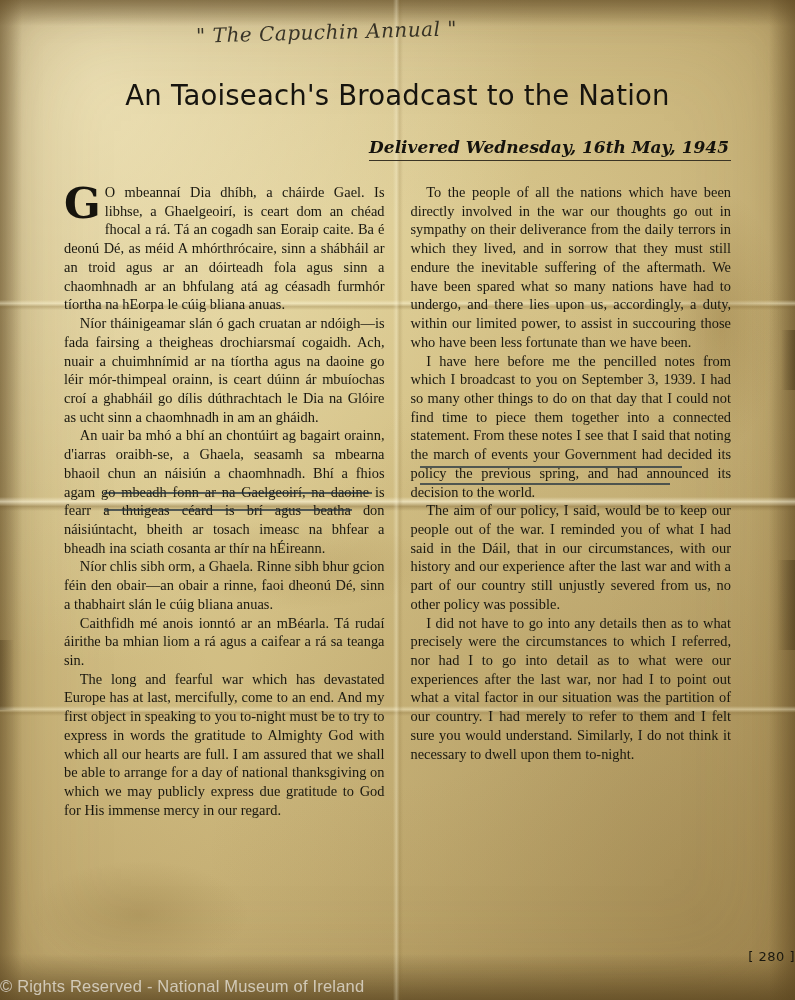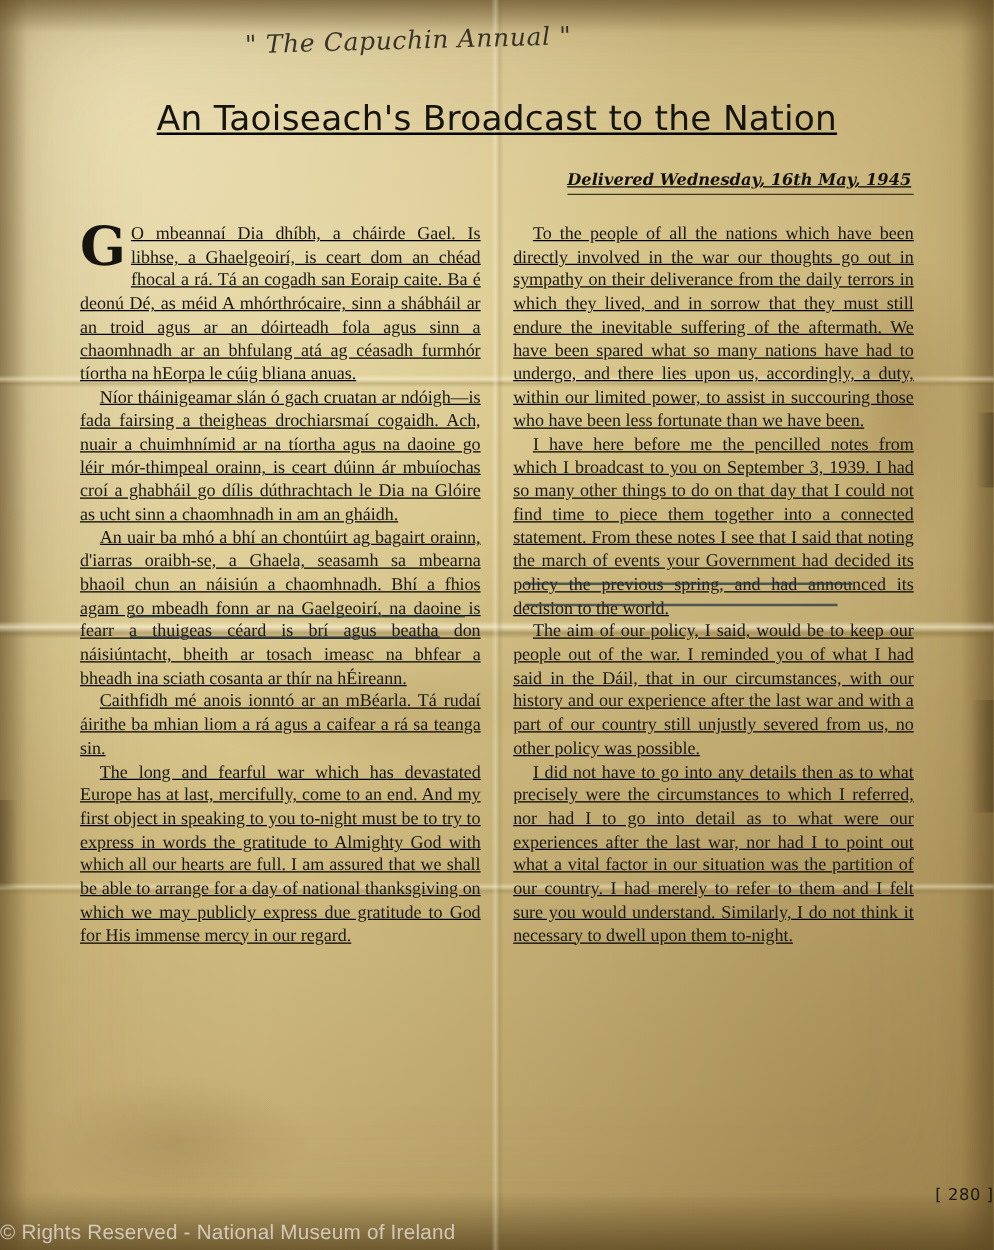--- a/index.html
+++ b/index.html
@@ -82,21 +82,20 @@
     border-radius: 50%;
   }
   .stain-a { top: 190px; right: 14px; width: 120px; height: 260px; background: radial-gradient(ellipse, rgba(130,100,45,0.30), rgba(130,100,45,0) 70%); }
   .stain-b { bottom: 30px; left: 30px; width: 220px; height: 110px; background: radial-gradient(ellipse, rgba(125,98,45,0.26), rgba(125,98,45,0) 70%); }
   .stain-c { top: 520px; left: 140px; width: 300px; height: 90px; background: radial-gradient(ellipse, rgba(140,110,55,0.18), rgba(140,110,55,0) 70%); }
 
   .content {
     position: relative;
     z-index: 3;
     padding: 0 64px;
-    text-decoration: underline;
   }
 
   .handwriting {
     position: absolute;
     top: 20px;
     left: 196px;
     font-family: "DejaVu Serif", serif;
     font-style: italic;
     font-size: 20px;
     color: #1c1a14;
@@ -119,21 +118,21 @@
   }
   .title .l2 { display: block; }
 
   .delivered {
     margin-top: 24px;
     text-align: right;
     padding-right: 2px;
     font-family: "DejaVu Serif", serif;
     font-style: italic;
     font-weight: bold;
-    font-size: 13px;
+    font-size: 17px;
     color: #15130d;
     border-bottom: 1.5px solid #3a3425;
     padding-bottom: 3px;
     display: block;
   }
   .delivered-wrap {
     display: flex;
     justify-content: flex-end;
     margin-top: 22px;
   }
@@ -254,20 +253,21 @@
     </div>
 
     <div class="columns">
 
       <div class="col">
         <p class="first">
           <span class="dropcap">G</span><span class="smallcaps">O</span><span> mbeannaí Dia dhíbh, a cháirde Gael. Is libhse, a Ghaelgeoirí, is ceart dom an chéad fhocal a rá. Tá an cogadh san Eoraip caite. Ba é deonú Dé, as méid A mhórthrócaire, sinn a shábháil ar an troid agus ar an dóirteadh fola agus sinn a chaomhnadh ar an bhfulang atá ag céasadh furmhór tíortha na hEorpa le cúig bliana anuas.</span>
         </p>
         <p>Níor tháinigeamar slán ó gach cruatan ar ndóigh—is fada fairsing a theigheas drochiarsmaí cogaidh. Ach, nuair a chuimhnímid ar na tíortha agus na daoine go léir mór-thimpeal orainn, is ceart dúinn ár mbuíochas croí a ghabháil go dílis dúthrachtach le Dia na Glóire as ucht sinn a chaomhnadh in am an gháidh.</p>
         <p>An uair ba mhó a bhí an chontúirt ag bagairt orainn, d'iarras oraibh-se, a Ghaela, seasamh sa mbearna bhaoil chun an náisiún a chaomhnadh. Bhí a fhios agam go mbeadh fonn ar na Gaelgeoirí, na daoine is fearr a thuigeas céard is brí agus beatha don náisiúntacht, bheith ar tosach imeasc na bhfear a bheadh ina sciath cosanta ar thír na hÉireann.</p>
+        <p>Níor chlis sibh orm, a Ghaela. Rinne sibh bhur gcion féin den obair—an obair a rinne, faoi dheonú Dé, sinn a thabhairt slán le cúig bliana anuas.</p>
         <p>Caithfidh mé anois ionntó ar an mBéarla. Tá rudaí áirithe ba mhian liom a rá agus a caifear a rá sa teanga sin.</p>
         <p>The long and fearful war which has devastated Europe has at last, mercifully, come to an end. And my first object in speaking to you to-night must be to try to express in words the gratitude to Almighty God with which all our hearts are full. I am assured that we shall be able to arrange for a day of national thanksgiving on which we may publicly express due gratitude to God for His immense mercy in our regard.</p>
       </div>
 
       <div class="col">
         <p>To the people of all the nations which have been directly involved in the war our thoughts go out in sympathy on their deliverance from the daily terrors in which they lived, and in sorrow that they must still endure the inevitable suffering of the aftermath. We have been spared what so many nations have had to undergo, and there lies upon us, accordingly, a duty, within our limited power, to assist in succouring those who have been less fortunate than we have been.</p>
         <p>I have here before me the pencilled notes from which I broadcast to you on September 3, 1939. I had so many other things to do on that day that I could not find time to piece them together into a connected statement. From these notes I see that I said that noting the march of events your Government had decided its policy the previous spring, and had announced its decision to the world.</p>
         <p>The aim of our policy, I said, would be to keep our people out of the war. I reminded you of what I had said in the Dáil, that in our circumstances, with our history and our experience after the last war and with a part of our country still unjustly severed from us, no other policy was possible.</p>
         <p>I did not have to go into any details then as to what precisely were the circumstances to which I referred, nor had I to go into detail as to what were our experiences after the last war, nor had I to point out what a vital factor in our situation was the partition of our country. I had merely to refer to them and I felt sure you would understand. Similarly, I do not think it necessary to dwell upon them to-night.</p>
       </div>

